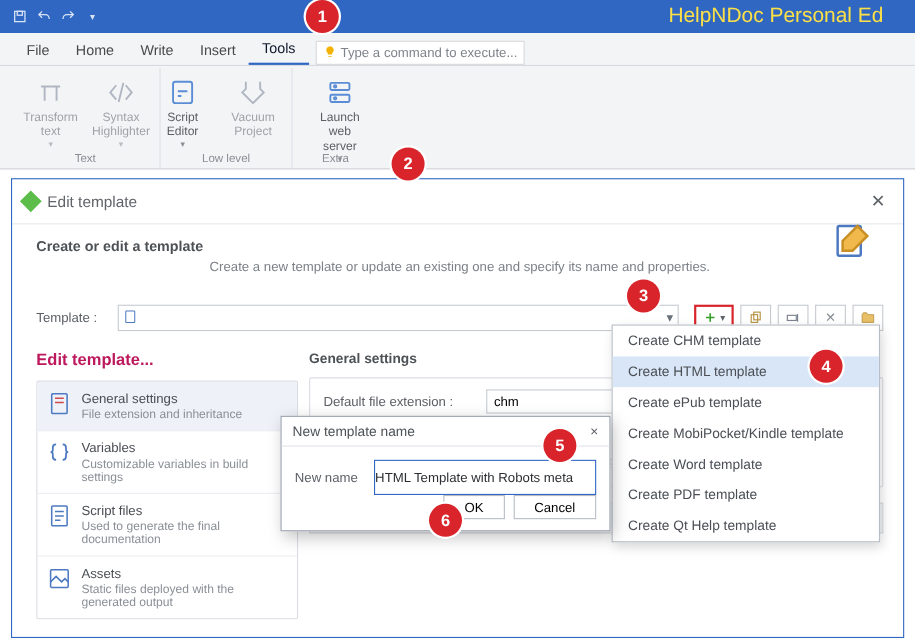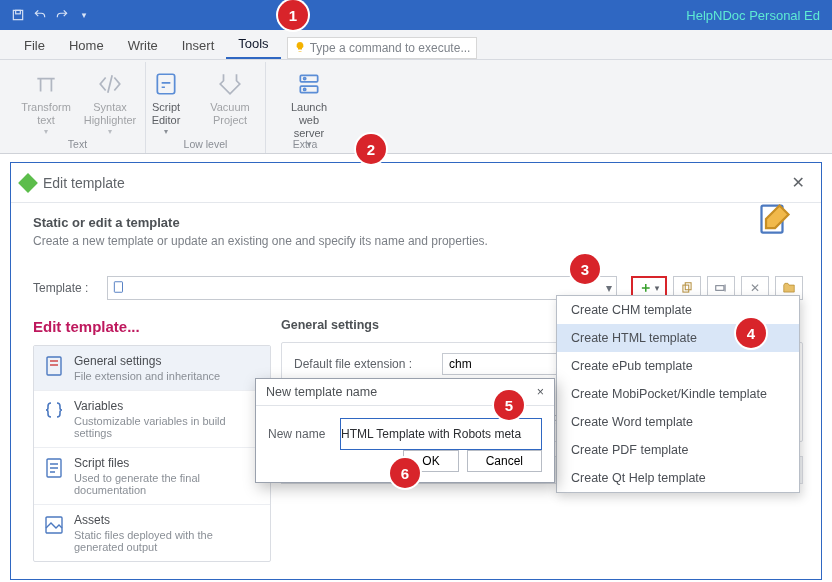--- a/index.html
+++ b/index.html
@@ -23,23 +23,23 @@
     padding-left: 8px;
   }
   .titlebar .qat-btn {
     width: 20px; height: 20px;
     display: inline-flex; align-items: center; justify-content: center;
     color: #d8e3f6;
     margin-right: 2px;
   }
   .titlebar .title {
     margin-left: auto;
-    padding-right: 12px;
-    font-size: 13px;
-    color: #5eead4;
+    padding-right: 29px;
+    font-size: 19px;
+    color: #fde047;
   }
   
   .menurow {
     height: 30px;
     background: #f3f4f6;
     border-bottom: 1px solid #d7dae0;
     display: flex;
     align-items: flex-end;
     padding: 0 12px;
   }
@@ -124,21 +124,21 @@
     padding: 8px 10px;
     border-bottom: 1px solid #e4e7ec;
   }
   .dlg-head .gem {
     width:14px; height:14px; background:#5cbd4b; transform:rotate(45deg); margin-right:8px;
   }
   .dlg-head .title { font-size: 14px; color: #606469; }
   .dlg-head .close { margin-left:auto; font-size:16px; color:#606469; padding:2px 6px; cursor:pointer;}
   .dlg-body { padding: 12px 18px 0 22px; }
   .subhead .h { font-size: 13px; font-weight:600; color:#4d5155; }
-  .subhead .s { font-size: 12px; color:#7c8087; margin-top:4px;}
+  .subhead .s { font-size: 12px; color:#7c8087; margin-top:4px;text-align:center;}
   .dlg-icon { position:absolute; right:28px; top:38px; width:36px; height:36px; }
   .tmpl-row {
     display:flex; align-items:center; gap:8px;
     margin-top: 28px; margin-bottom: 18px;
   }
   .tmpl-row .lbl { width: 66px; color:#5d6167;}
   .tmpl-combo {
     flex: 1;
     height: 24px;
     border:1px solid #c6cad1;
@@ -350,21 +350,21 @@
 
   <div class="dlg-icon">
     <svg width="36" height="36" viewBox="0 0 24 24" fill="none" stroke="#4c79c0" stroke-width="1.5">
         <rect x="3" y="3" width="14" height="18" rx="1" fill="#fff"></rect>
         <path d="M15 3l6 6-9 9H6v-6l9-9z" fill="#f1b94b" stroke="#c88f25"></path>
       </svg>
   </div>
 
   <div class="dlg-body">
     <div class="subhead">
-      <div class="h">Static or edit a template</div>
+      <div class="h">Create or edit a template</div>
       <div class="s">Create a new template or update an existing one and specify its name and properties.</div>
     </div>
 
     <div class="tmpl-row">
       <span class="lbl">Template :</span>
       <div class="tmpl-combo">
         <span>
           <svg width="14" height="14" viewBox="0 0 24 24" fill="none" stroke="#4c79c0" stroke-width="1.6">
               <rect x="4" y="3" width="14" height="18" rx="1"></rect>
             </svg>

